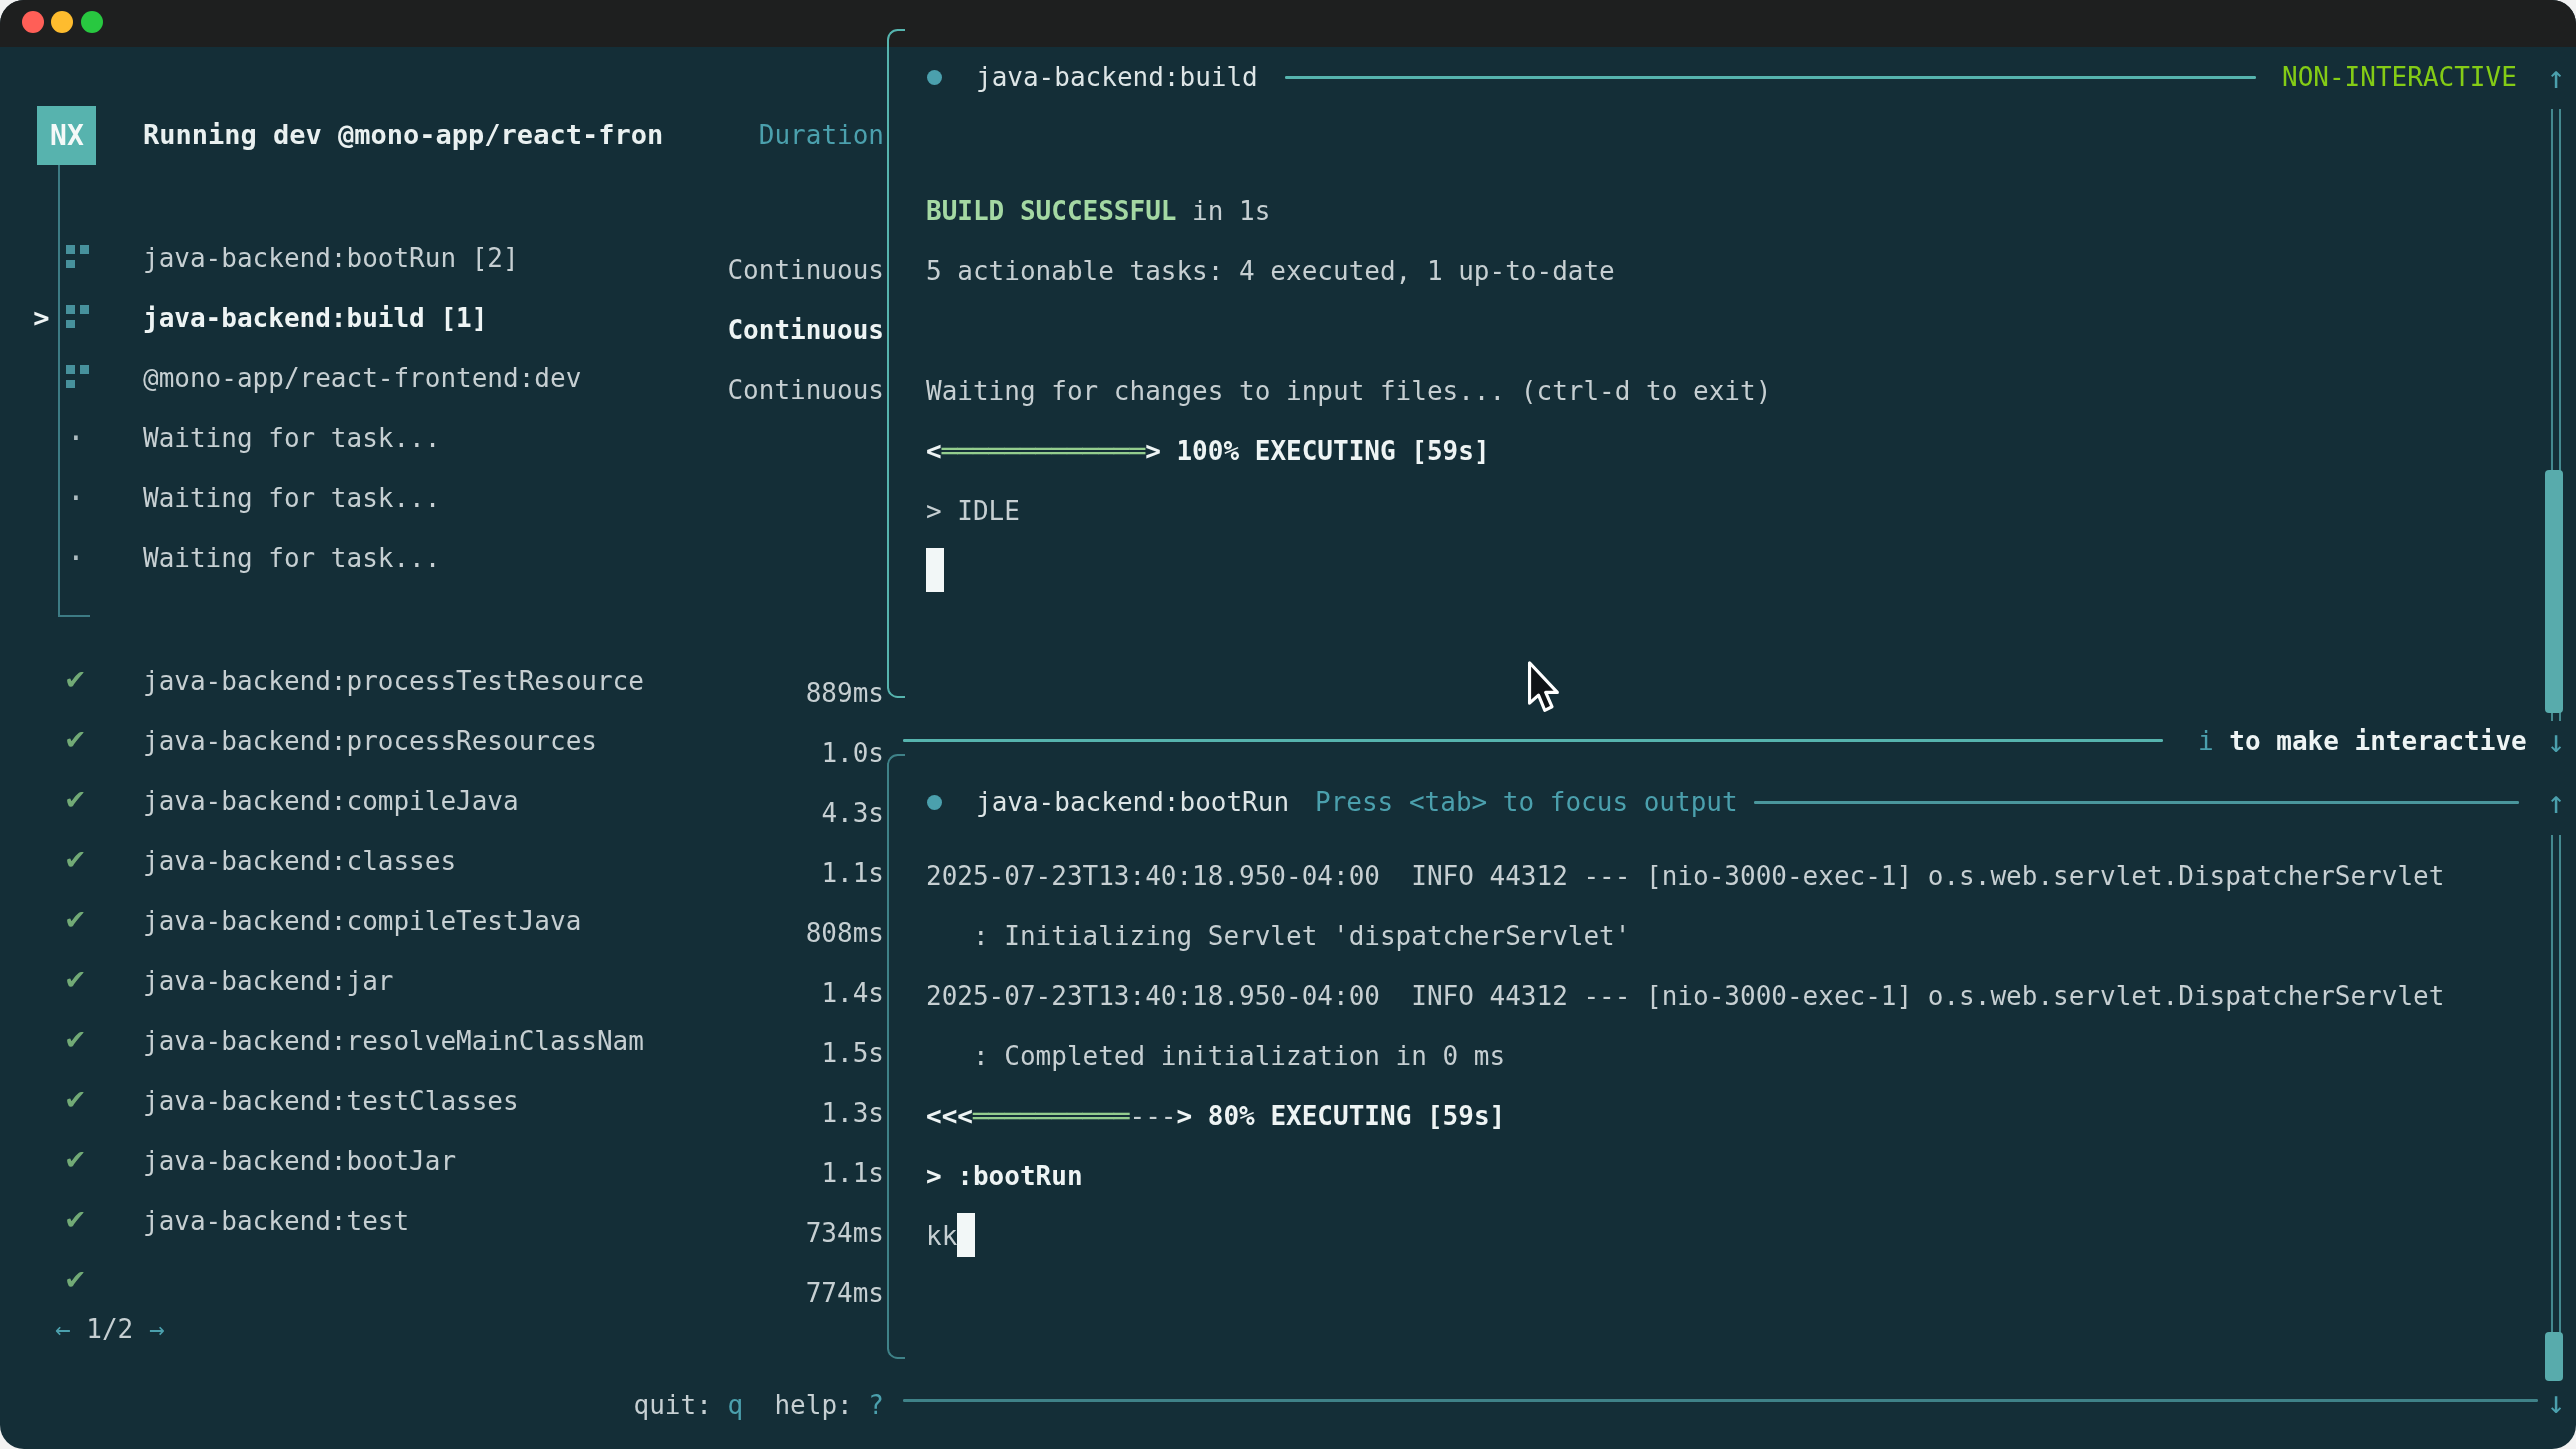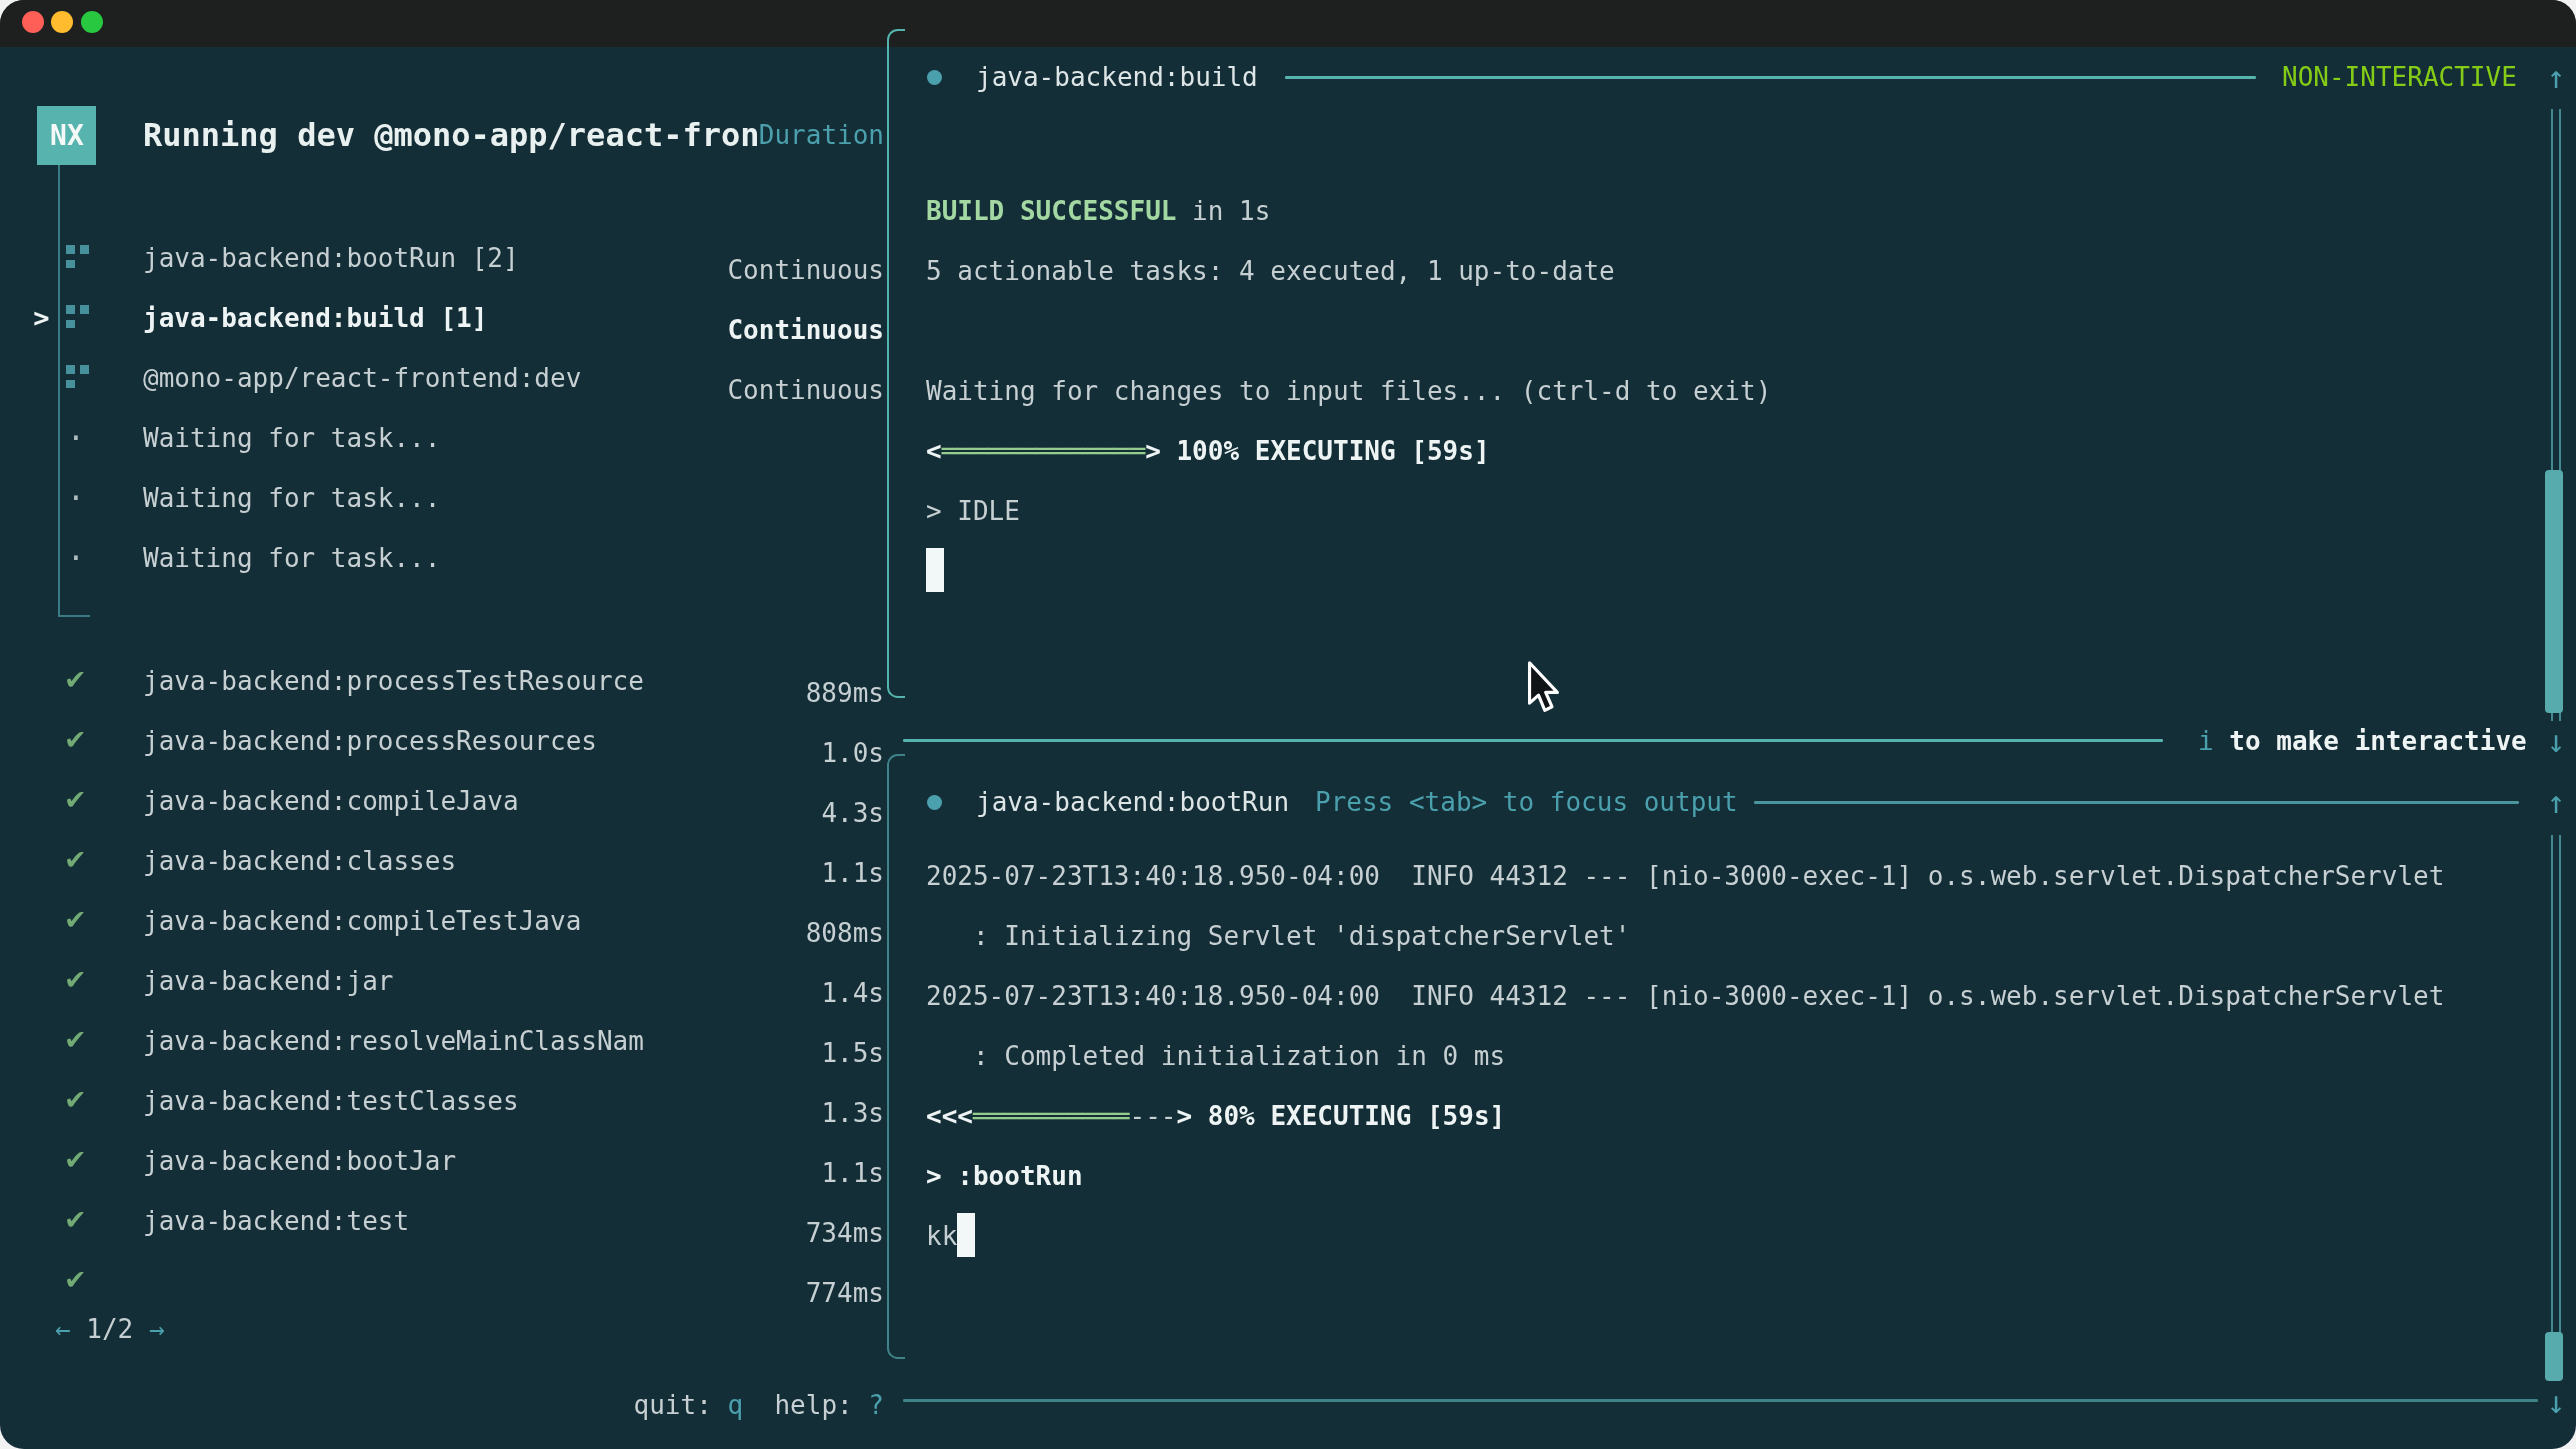--- a/index.html
+++ b/index.html
@@ -17,21 +17,21 @@
   .seg-b{color:#eef4f4;font-weight:700;}
   .seg-gr{color:#a4d8a3;font-weight:700;}
   .seg-bar{color:#94cd8e;}
   .seg-t{color:#4ba0ad;}
   .cursor-block{display:inline-block;width:18px;height:44px;background:#f2f7f7;vertical-align:-12px;}
 
   
   .sidebar{position:absolute;left:0;top:47px;width:887px;bottom:0;margin-left:32px;}
   .nx-logo{position:absolute;left:5.4px;top:59px;width:59px;height:59px;background:#57b3ae;
     color:#f4f9f8;font-weight:700;font-size:28px;display:flex;align-items:center;justify-content:center;}
-  .sb-title{position:absolute;left:111px;top:58px;height:60px;line-height:60px;font-size:32px;
+  .sb-title{position:absolute;left:111px;top:58px;height:60px;line-height:60px;font-size:27px;
     font-weight:700;color:#e9f0f0;white-space:pre;}
   .sb-duration{position:absolute;right:35px;top:58px;height:60px;line-height:60px;font-size:26px;color:#4ba0ad;}
   .tree-v{position:absolute;left:25.5px;top:118px;width:2px;height:451px;background:#3d7b84;}
   .tree-foot{position:absolute;left:25.5px;top:568px;width:32px;height:2px;background:#3d7b84;}
   .tasklist{position:absolute;left:0;width:100%;}
   #running-tasks{top:181px;}
   #completed-tasks{top:604px;}
   .trow{position:relative;height:60px;}
   .trow .marker{position:absolute;left:1.3px;top:0;height:60px;line-height:60px;font-size:27px;color:#eef4f4;font-weight:700;}
   .trow .label{position:absolute;left:111px;top:0;height:60px;line-height:60px;font-size:26px;color:#c6cfd2;white-space:pre;}

